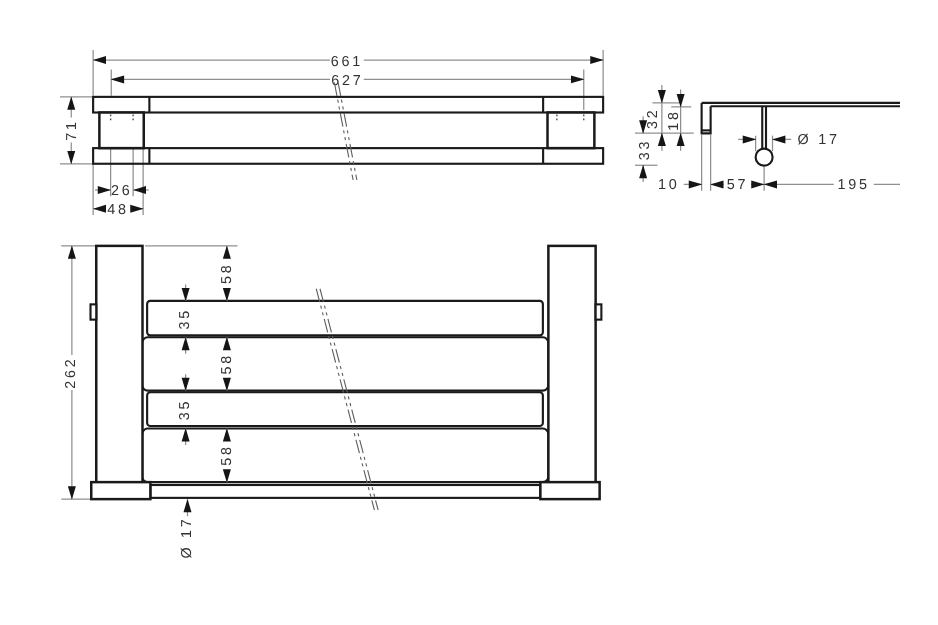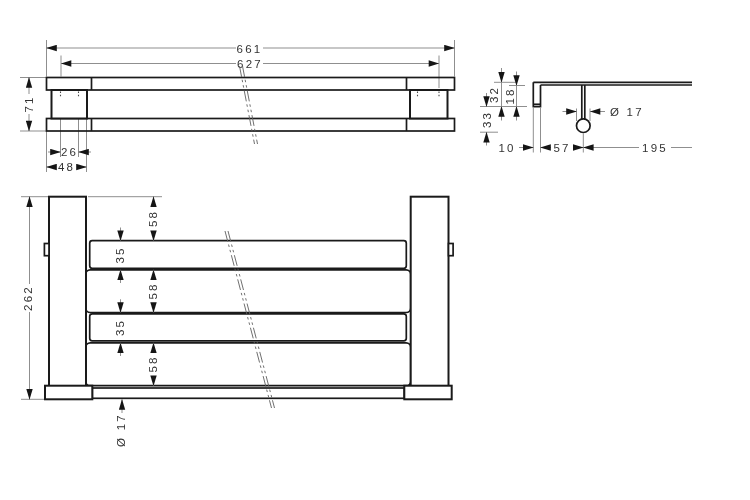--- a/index.html
+++ b/index.html
@@ -1,16 +1,16 @@
 <!DOCTYPE html>
 <html><head>
 <meta charset="utf-8">
 <style>
   html,body { margin:0; padding:0; background:#ffffff; }
-  .stage { width:692px; height:500px; position:relative; background:#fff; overflow:hidden; }
+  .stage { width:692px; height:500px; position:relative; background:#fff; overflow:hidden;margin-left:28px; }
   svg { display:block; }
   .ol  { fill:none; stroke:#1a1a1a; stroke-width:1.7; }
   .olb { fill:#ffffff; stroke:#1a1a1a; stroke-width:2; }
   .olf { fill:#ffffff; stroke:#1a1a1a; stroke-width:1.7; }
   .ext { stroke:#8f8f8f; stroke-width:1; fill:none; }
   .dim { stroke:#8f8f8f; stroke-width:1; fill:none; }
   .hid { stroke:#4a4a4a; stroke-width:1.1; stroke-dasharray:1.5 1.7; fill:none; }
   .brk { stroke:#5f5f5f; stroke-width:0.9; fill:none; stroke-dasharray:11 3 2.5 3 2.5 3; }
   text { font-family:"Liberation Sans","DejaVu Sans",sans-serif; font-size:11.5px; fill:#333;
          letter-spacing:2.2px; }

